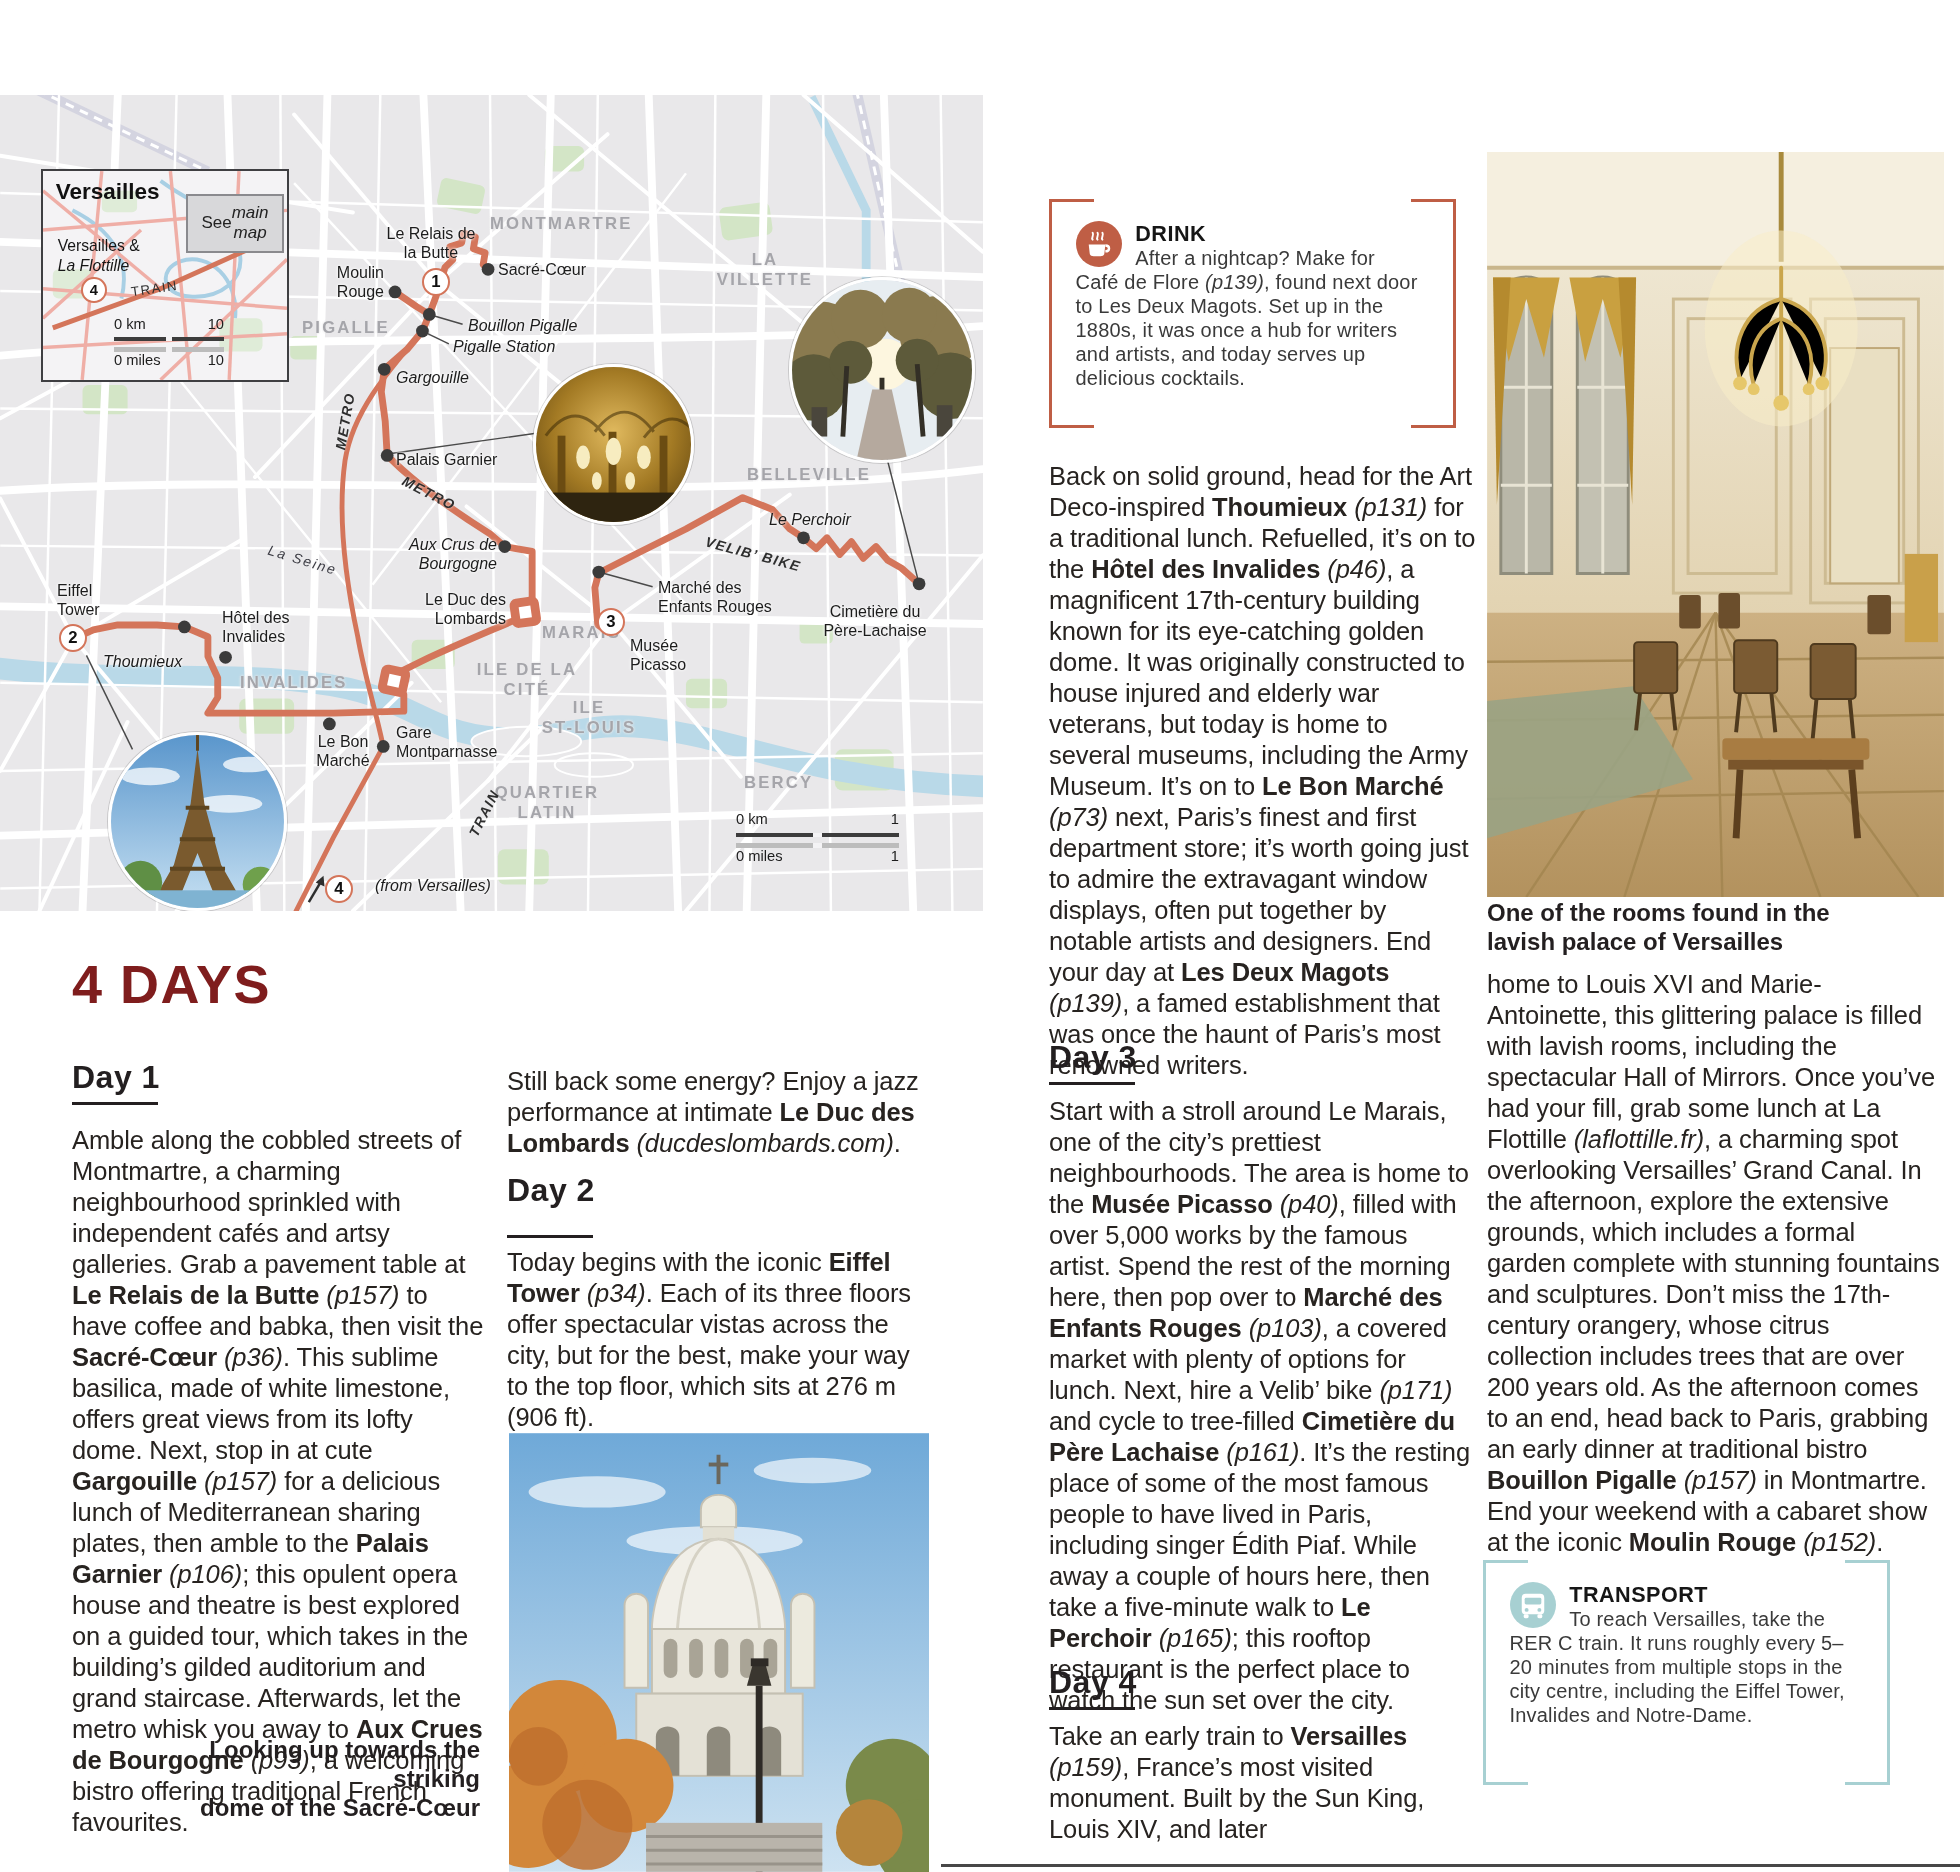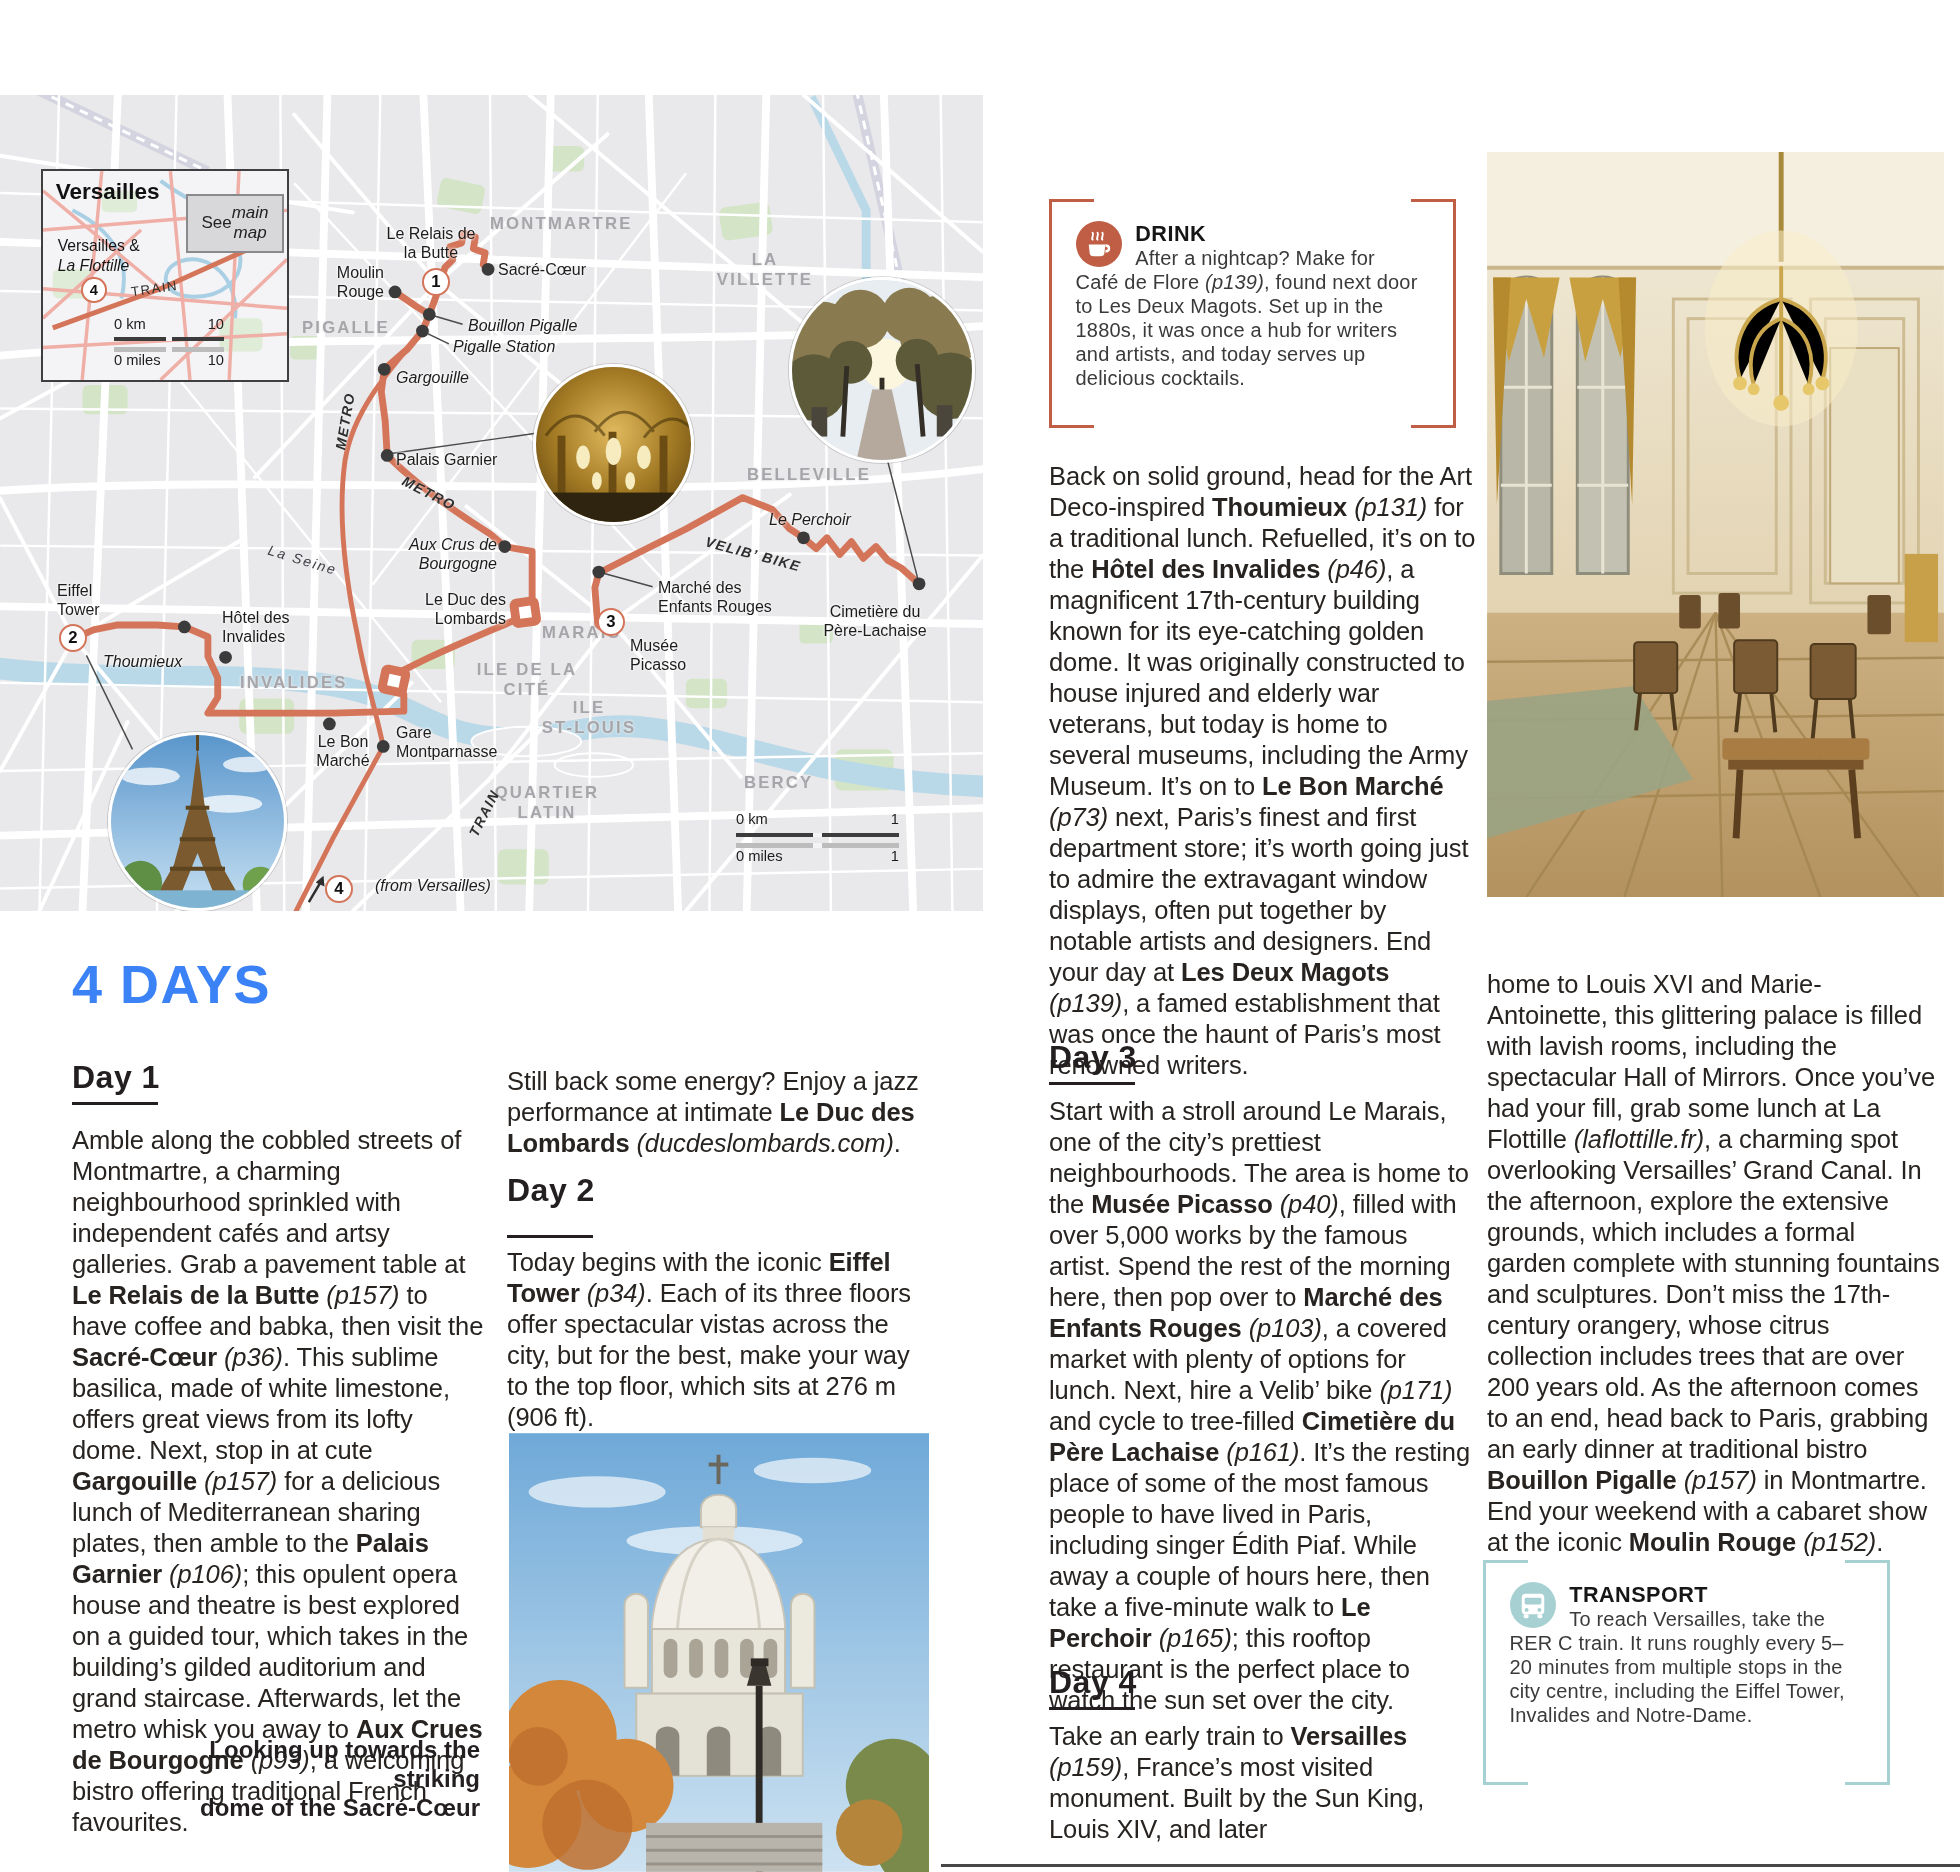--- a/index.html
+++ b/index.html
@@ -26,21 +26,21 @@
   
   #inset{left:41px;top:74px;width:248px;height:213px;background:#f4f3f5;border:2px solid #3f3f42;box-sizing:border-box;}
   .inset-title{font-weight:bold;font-size:22.5px;color:#111;}
   .seebox{background:#d8d8da;border:2px solid #8a8a8e;font-size:17px;color:#222;
           white-space:pre-line;display:flex;align-items:center;justify-content:center;box-sizing:border-box;}
   .inset-lab{font-size:15.7px;color:#161616;line-height:19.6px;}
   .scale-num{font-size:14.7px;color:#1d1d1d;}
   .sbar-top{height:4.9px;background:linear-gradient(90deg,#3c3c3c 0 47%,#f4f3f5 47% 53%,#3c3c3c 53% 100%);}
   .sbar-bot{height:4.9px;background:linear-gradient(90deg,#bcbcbc 0 47%,#f4f3f5 47% 53%,#bcbcbc 53% 100%);margin-top:2.9px;}
   
-  .bighead{font-size:54px;font-weight:bold;letter-spacing:1.5px;color:#3b82f6;}
+  .bighead{font-size:54px;font-weight:bold;letter-spacing:1.5px;color:#7f1d1d;}
   .dayhead{font-size:32px;font-weight:bold;color:#231f20;letter-spacing:0.5px;}
   .dayrule{width:86px;height:3.4px;background:#231f20;}
   .body{font-size:25.5px;line-height:31px;letter-spacing:-0.1px;color:#272320;text-align:left;}
   .b{font-weight:bold;} .i{font-style:italic;}
   .caption{font-weight:bold;font-size:24px;line-height:29px;color:#231f20;white-space:pre-line;}
   
   .callout{box-sizing:border-box;}
   .brk{position:absolute;top:0;bottom:0;width:45px;box-sizing:border-box;}
   .brk-l{left:0;border-left:3.9px solid;border-top:3.9px solid;border-bottom:3.9px solid;}
   .brk-r{right:0;border-right:3.9px solid;border-top:3.9px solid;border-bottom:3.9px solid;}
@@ -606,20 +606,22 @@
 
       <rect x="240" y="598" width="150" height="22" rx="4" fill="#a87c42"></rect>
       <rect x="246" y="620" width="138" height="10" fill="#7a552b"></rect>
       <g stroke="#5c3f1e" stroke-width="7">
           <line x1="258" y1="630" x2="254" y2="700"></line>
           <line x1="372" y1="630" x2="378" y2="700"></line>
         </g>
       <rect x="426" y="410" width="34" height="90" fill="#c9a04a"></rect>
     </svg>
   </div>
+  <div class="abs caption" style="left:1487px;top:898px;width:412px;">One of the rooms found in the
+lavish palace of Versailles</div>
 
   <div class="abs body" style="left:1049px;top:461px;width:427px;"><span>Back on solid ground, head for the Art Deco-inspired </span><span class="b">Thoumieux</span><span> </span><span class="i">(p131)</span><span> for a traditional lunch. Refuelled, it’s on to the </span><span class="b">Hôtel des Invalides</span><span> </span><span class="i">(p46)</span><span>, a magnificent 17th-century building known for its eye-catching golden dome. It was originally constructed to house injured and elderly war veterans, but today is home to several museums, including the Army Museum. It’s on to </span><span class="b">Le Bon Marché</span><span> </span><span class="i">(p73)</span><span> next, Paris’s finest and first department store; it’s worth going just to admire the extravagant window displays, often put together by notable artists and designers. End your day at </span><span class="b">Les Deux Magots</span><span> </span><span class="i">(p139)</span><span>, a famed establishment that was once the haunt of Paris’s most renowned writers.</span></div>
 
   <div class="abs dayhead" style="left:1049px;top:1039px;">Day 3</div>
   <div class="abs dayrule" style="left:1049px;top:1082px;"></div>
   <div class="abs body" style="left:1049px;top:1096px;width:427px;"><span>Start with a stroll around Le Marais, one of the city’s prettiest neighbourhoods. The area is home to the </span><span class="b">Musée Picasso</span><span> </span><span class="i">(p40)</span><span>, filled with over 5,000 works by the famous artist. Spend the rest of the morning here, then pop over to </span><span class="b">Marché des Enfants Rouges</span><span> </span><span class="i">(p103)</span><span>, a covered market with plenty of options for lunch. Next, hire a Velib’ bike </span><span class="i">(p171)</span><span> and cycle to tree-filled </span><span class="b">Cimetière du Père Lachaise</span><span> </span><span class="i">(p161)</span><span>. It’s the resting place of some of the most famous people to have lived in Paris, including singer Édith Piaf. While away a couple of hours here, then take a five-minute walk to </span><span class="b">Le Perchoir</span><span> </span><span class="i">(p165)</span><span>; this rooftop restaurant is the perfect place to watch the sun set over the city.</span></div>
 
   <div class="abs dayhead" style="left:1049px;top:1664px;">Day 4</div>
   <div class="abs dayrule" style="left:1049px;top:1707px;"></div>
   <div class="abs body" style="left:1049px;top:1721px;width:427px;"><span>Take an early train to </span><span class="b">Versailles</span><span> </span><span class="i">(p159)</span><span>, France’s most visited monument. Built by the Sun King, Louis XIV, and later</span></div>

